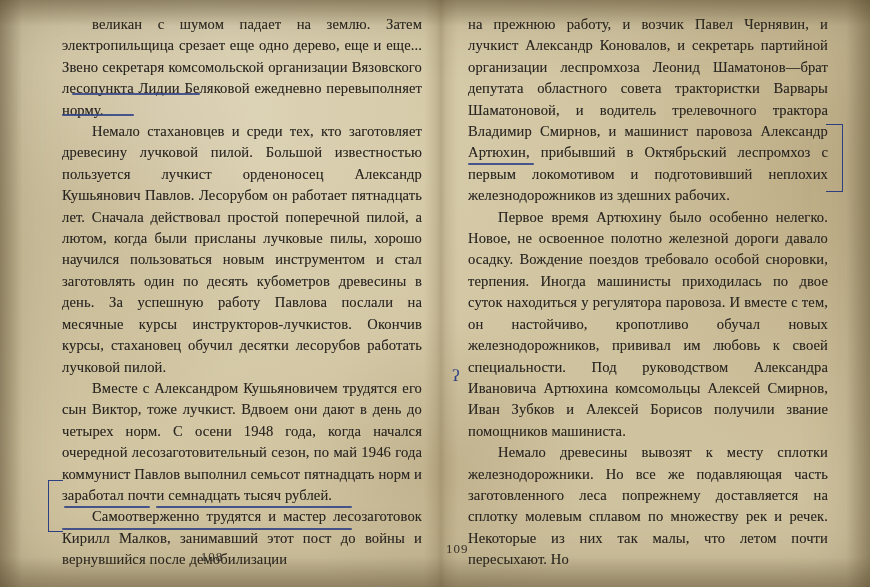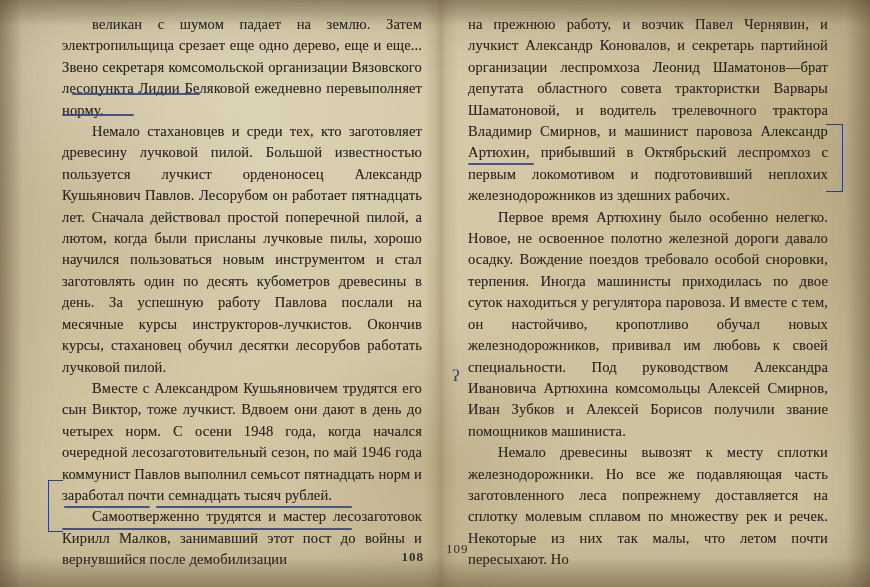--- a/index.html
+++ b/index.html
@@ -98,21 +98,21 @@
     text-shadow: 0 0 0.6px rgba(40,34,28,0.35);
   }
   p.para.noindent { text-indent: 0; }
 
   .folio {
     position: absolute;
     font-size: 13px;
     color: #34302a;
     letter-spacing: 1px;
   }
-  .folio.left  { left: 0; width: 424px; text-align: right; bottom: 22px; font-weight: bold; }
+  .folio.left  { left: 0; width: 424px; text-align: center; bottom: 22px; }
   .folio.right { left: 446px; width: 424px; text-align: left; bottom: 30px; }
   .underline {
     position: absolute;
     height: 1.6px;
     background: #2d3f86;
     opacity: 0.85;
     border-radius: 1px;
     pointer-events: none;
   }
   .bracket-left {

